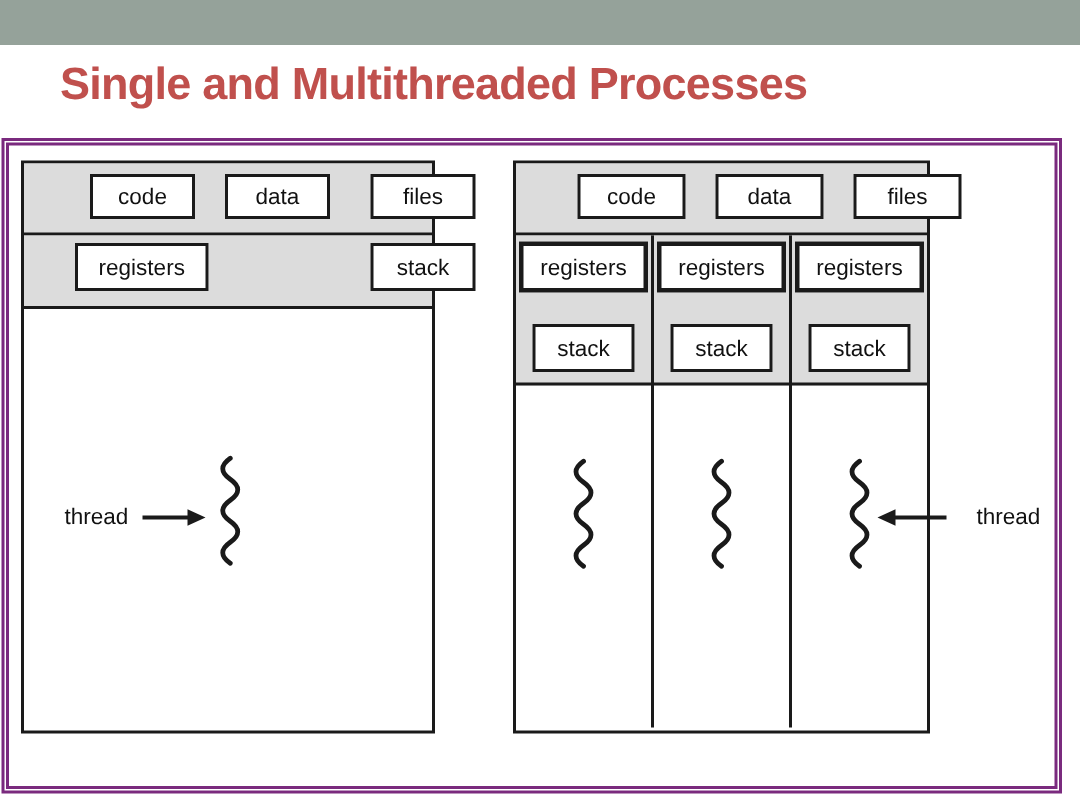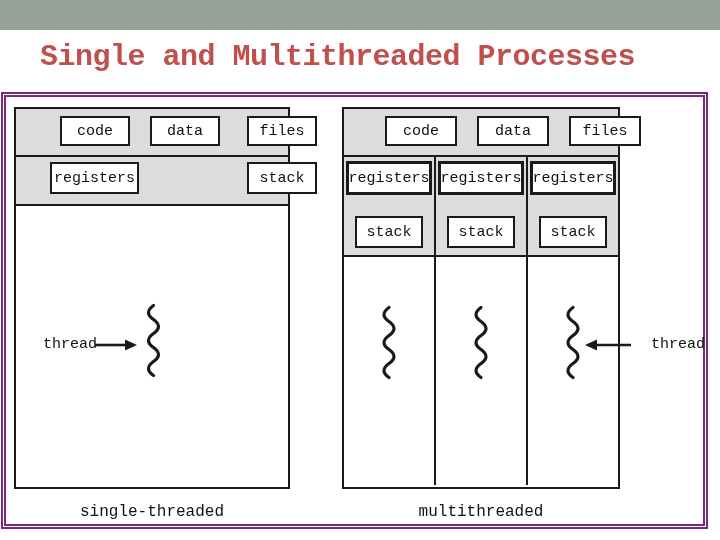--- a/index.html
+++ b/index.html
@@ -1,18 +1,18 @@
 <!DOCTYPE html>
 <html style="--top-bar: #95A29A; --title-text: #C0504D; --frame-border: #7A2A7E; --band-fill: #DCDCDC; --line-color: #1A1A1A;"><head>
 <meta charset="utf-8">
 <style>
   html,body{margin:0;padding:0;background:#fff;}
   .slide{
     position:relative;width:720px;height:540px;background:#fff;overflow:hidden;
-    font-family:Liberation Mono, monospace;color:#111;
+    font-family:Liberation Sans, sans-serif;color:#111;
   }
   .topbar{
     position:absolute;left:0;top:0;width:720px;height:30px;
     background:var(--top-bar,#95A29A);
   }
   .title{
     position:absolute;left:40px;top:40px;margin:0;
     font-size:30px;font-weight:bold;letter-spacing:-0.5px;
     color:var(--title-text,#C0504D);white-space:nowrap;
   }
@@ -150,16 +150,14 @@
       </div>
     </div>
   </div>
 
   <svg class="arrow ar-right" width="48" height="14" viewBox="0 0 48 14">
     <polygon points="1,7 13,1.5 13,12.5" fill="#1a1a1a"></polygon>
     <line x1="12" y1="7" x2="47" y2="7" stroke-width="2.6"></line>
   </svg>
   <span class="thread-label tl-right">thread</span>
 
-  <div class="caption cap-left">single-threaded</div>
-  <div class="caption cap-right">multithreaded</div>
 
 </div>
 
 </body></html>

